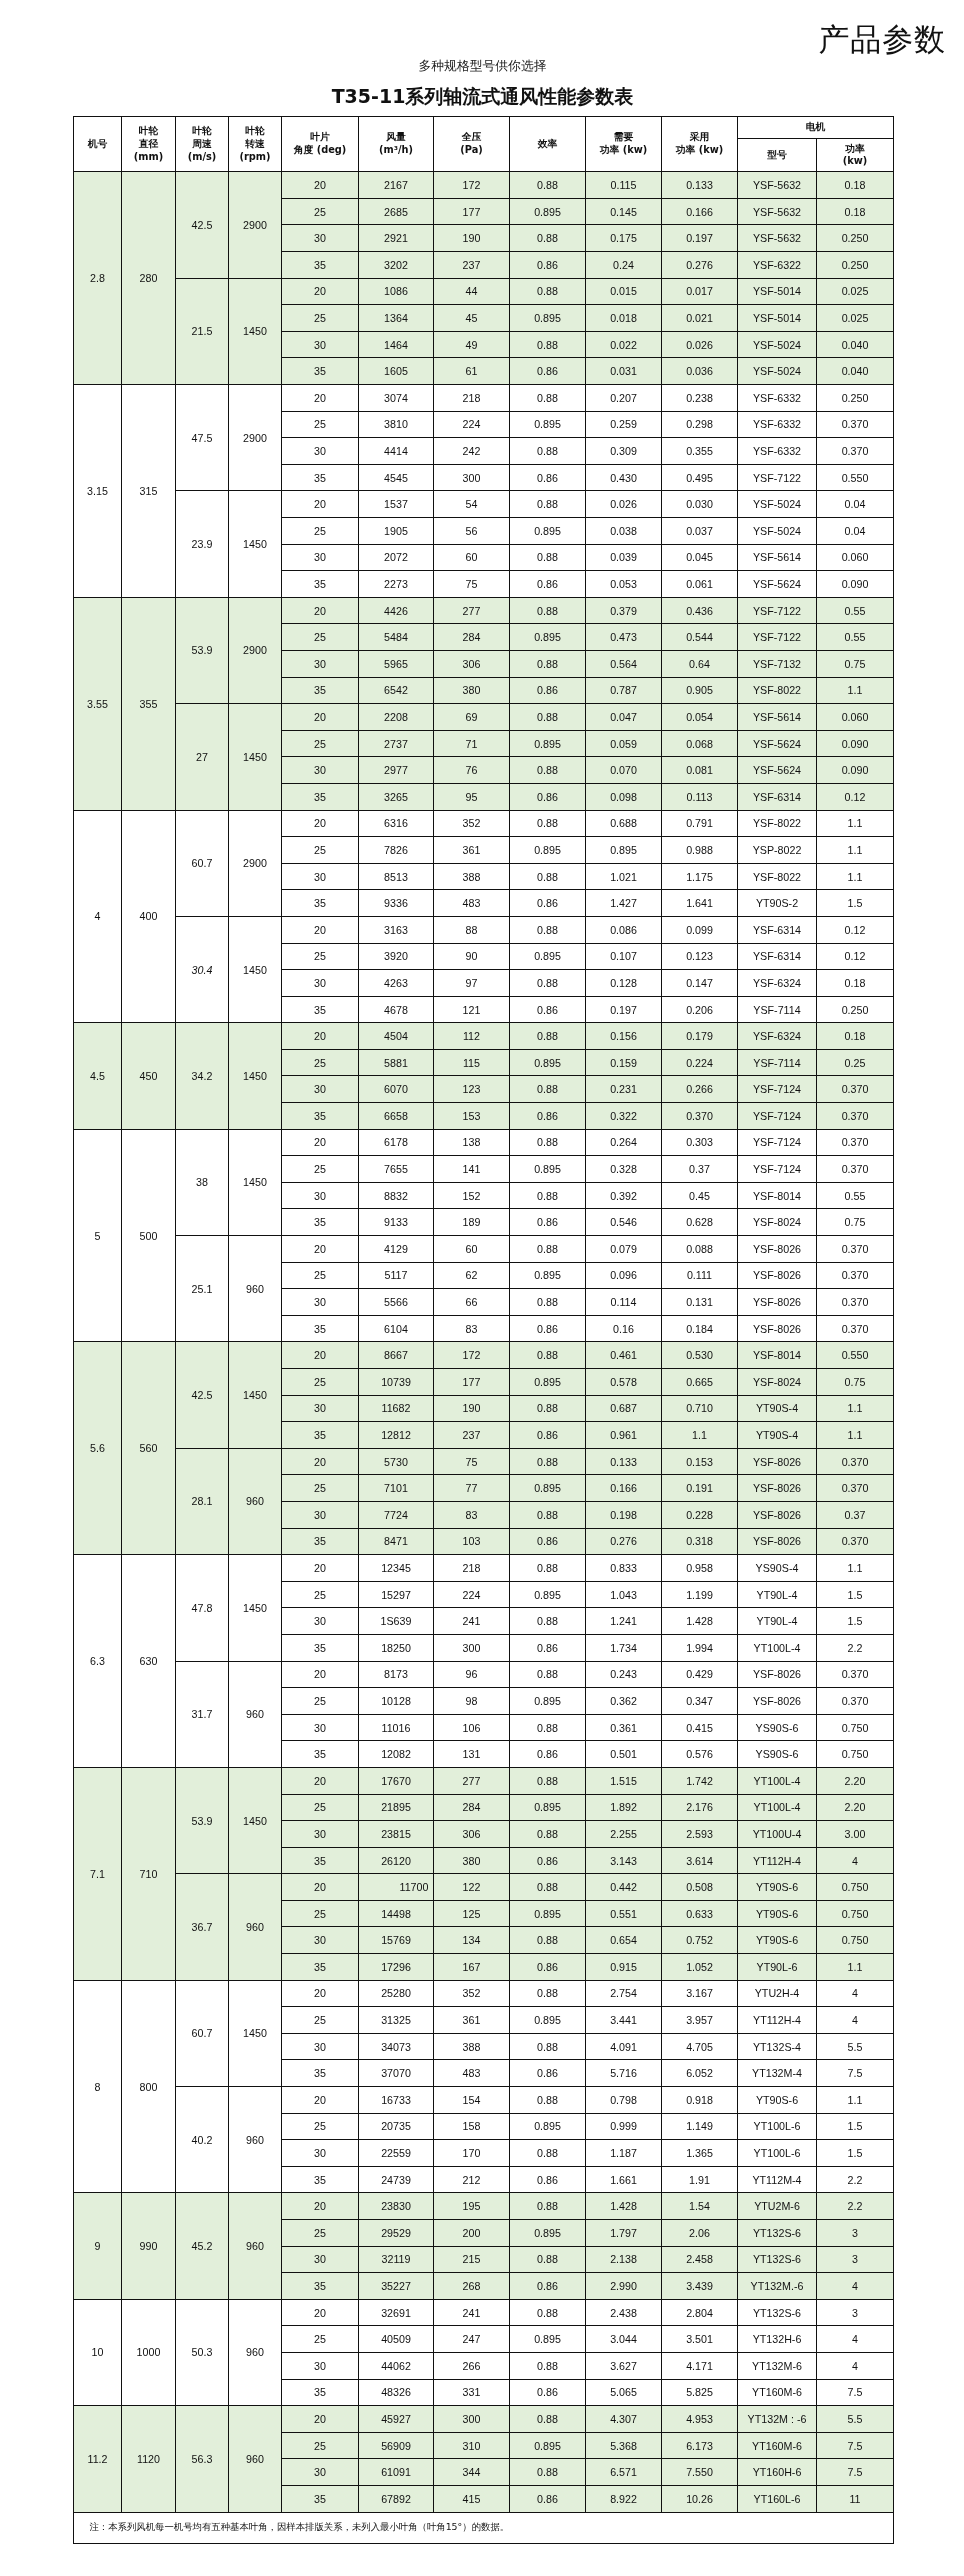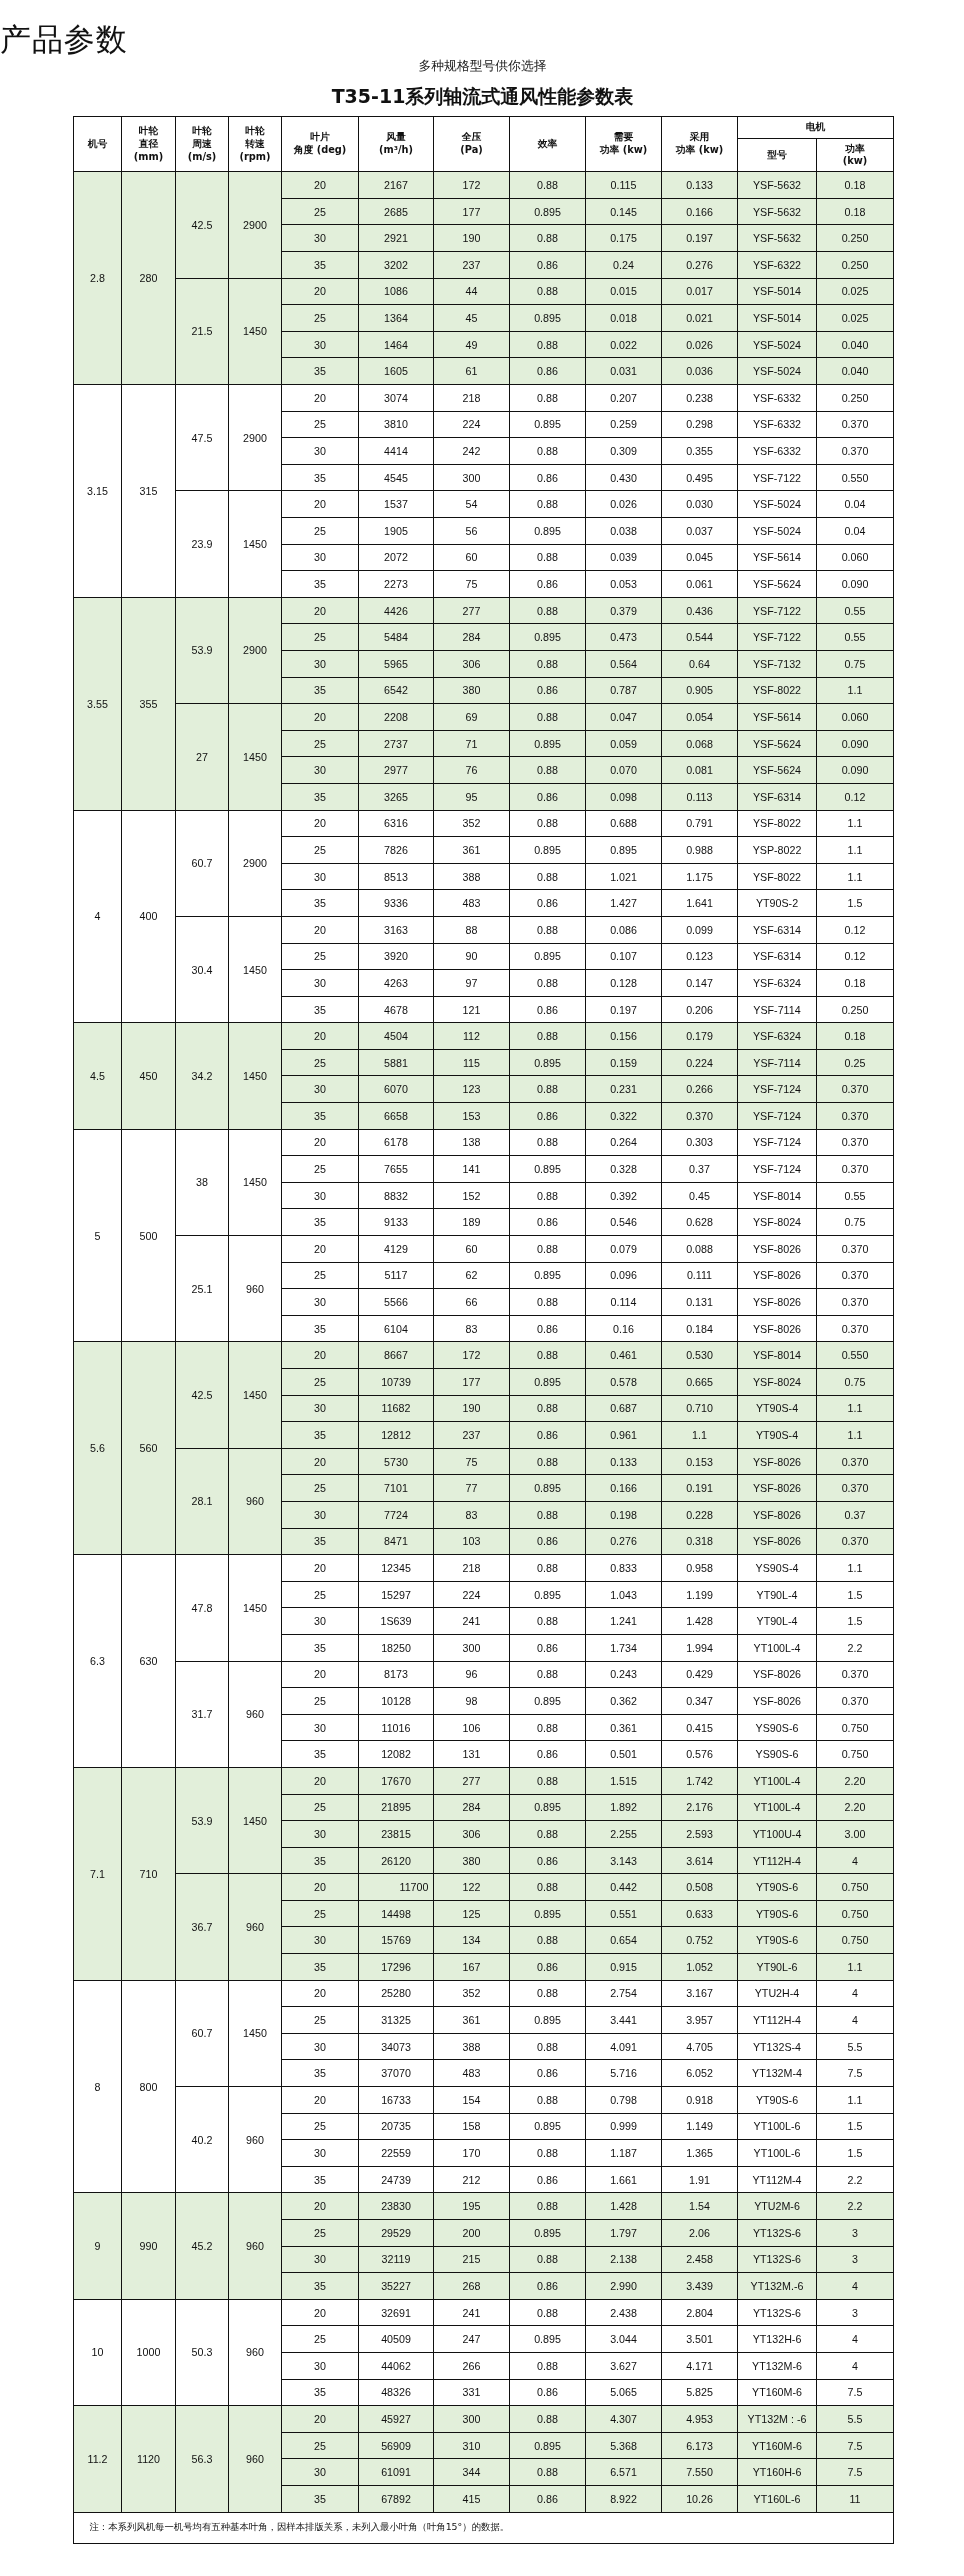--- a/index.html
+++ b/index.html
@@ -1,17 +1,17 @@
 <!DOCTYPE html>
 <html style="font-size:13.6px"><head>
 <meta charset="utf-8">
 <style>
   html, body { margin: 0; padding: 0; background: #ffffff; }
   body { width: 965px; height: 2576px; position: relative; font-family: "DejaVu Sans", "Liberation Sans", sans-serif; color: #111; }
-  .page-title { position: absolute; top: 19px; left: 0; width: 946px; text-align: left; font-size: 31px; font-weight: normal; letter-spacing: 0.9px; }
+  .page-title { position: absolute; top: 19px; left: 0; width: 946px; text-align: right; font-size: 31px; font-weight: normal; letter-spacing: 0.9px; }
   .page-subtitle { position: absolute; top: 58px; left: 0; width: 965px; text-align: center; font-size: 12.8px; color: #222; }
   .table-title { position: absolute; top: 84px; left: 0; width: 965px; text-align: center; font-size: 19px; font-weight: bold; }
   .tbl { position: absolute; top: 116px; left: 73px; width: 820px; border-collapse: collapse; table-layout: fixed; font-family: "Liberation Sans", sans-serif; }
   .tbl td, .tbl th { border: 0.9px solid #111; text-align: center; vertical-align: middle; padding: 0; font-size: 10.7px; font-weight: normal; }
   .tbl th { font-family: "DejaVu Sans", sans-serif; font-weight: bold; font-size: 9.8px; line-height: 12.8px; background: #fff; }
   .tbl thead tr.h1 th { height: 21.3px; }
   .tbl thead tr.h2 th { height: 32px; }
   .tbl tbody td { height: 25.6px; }
   .tbl tbody tr.hl td { background: #e2efda; }
   .tbl tbody tr.grp-start td { border-top: 1.7px solid #111; }
@@ -355,21 +355,21 @@
         <td>35</td>
         <td>9336</td>
         <td>483</td>
         <td>0.86</td>
         <td>1.427</td>
         <td>1.641</td>
         <td>YT90S-2</td>
         <td>1.5</td>
       </tr>
       <tr class="row">
-        <td rowspan="4" style="border-top: 1.7px solid rgb(17, 17, 17);">30.4</td>
+        <td rowspan="4" style="border-top: 1.7px solid rgb(17, 17, 17); font-style: italic;">30.4</td>
         <td rowspan="4" style="border-top: 1.7px solid rgb(17, 17, 17);">1450</td>
         <td style="border-top: 1.7px solid rgb(17, 17, 17);">20</td>
         <td style="border-top: 1.7px solid rgb(17, 17, 17);">3163</td>
         <td style="border-top: 1.7px solid rgb(17, 17, 17);">88</td>
         <td style="border-top: 1.7px solid rgb(17, 17, 17);">0.88</td>
         <td style="border-top: 1.7px solid rgb(17, 17, 17); text-align: center;">0.086</td>
         <td style="border-top: 1.7px solid rgb(17, 17, 17);">0.099</td>
         <td style="border-top: 1.7px solid rgb(17, 17, 17);">YSF-6314</td>
         <td style="border-top: 1.7px solid rgb(17, 17, 17);">0.12</td>
       </tr>

